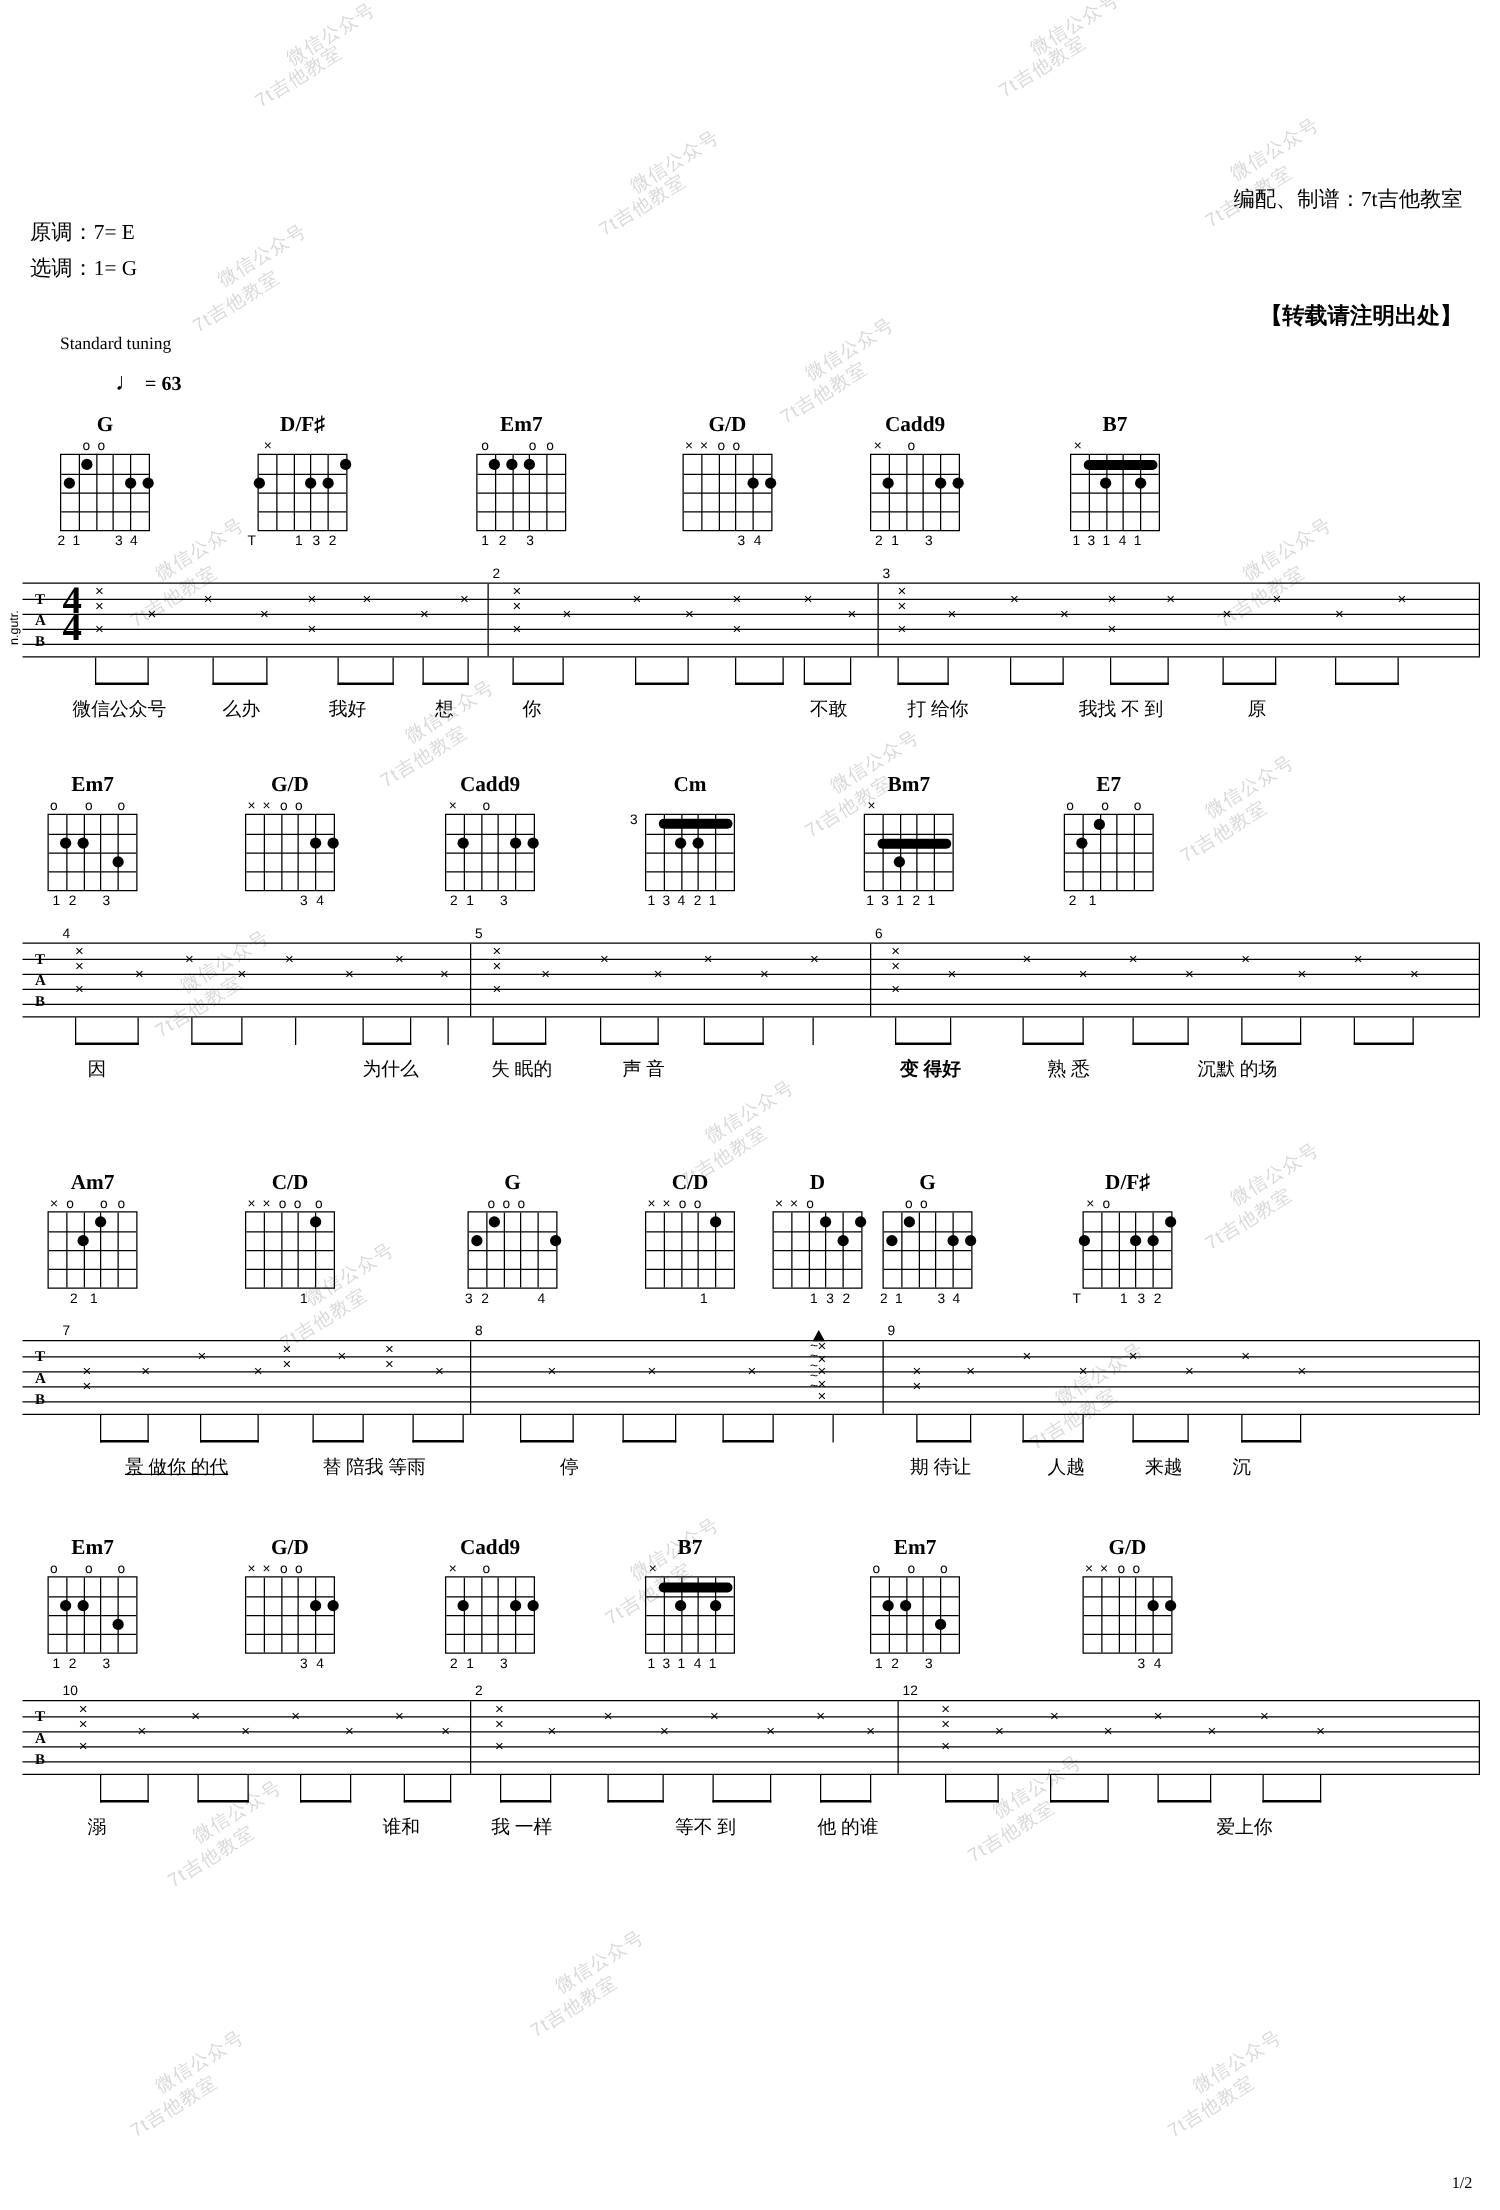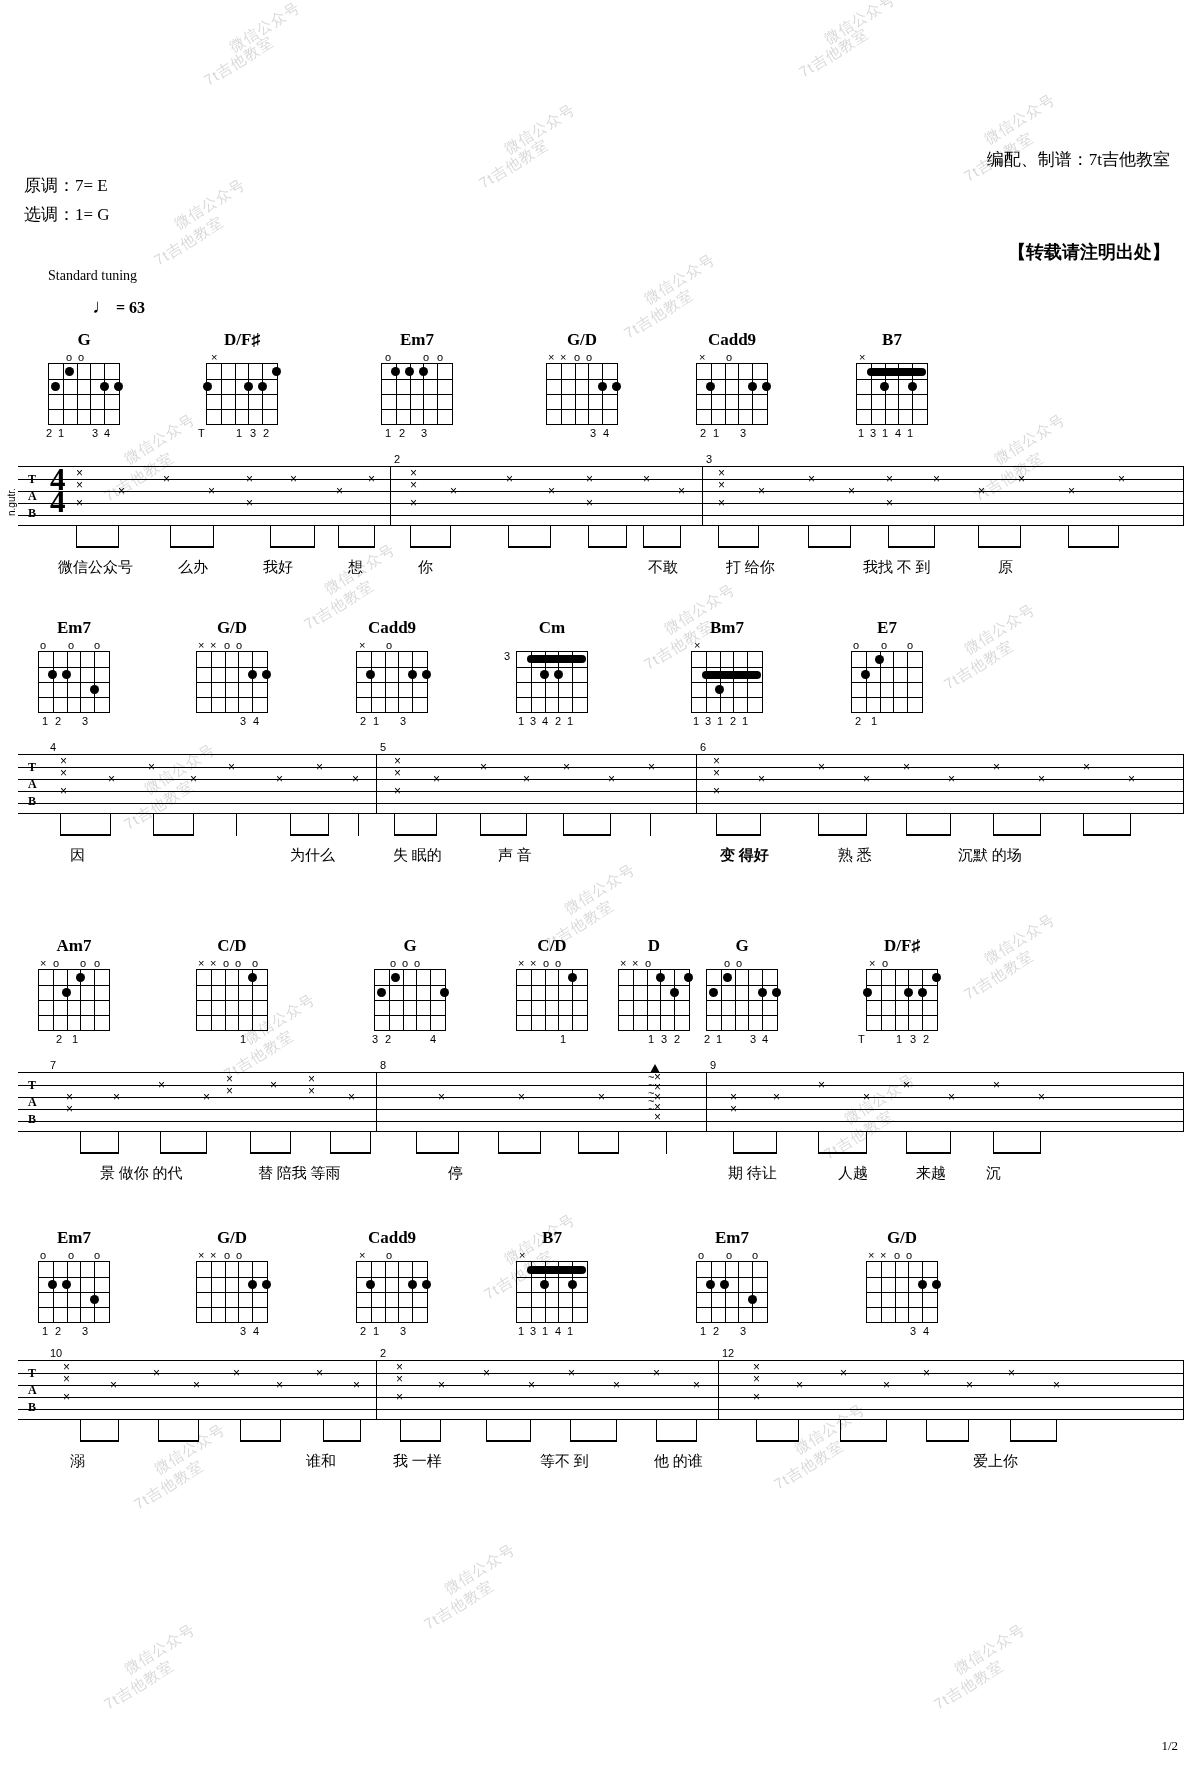--- a/index.html
+++ b/index.html
@@ -972,21 +972,21 @@
         <div class="stem" style="left:932px;"></div>
       <div class="beam" style="left:888px;width:45px;"></div>
       <div class="stem" style="left:975px;"></div>
         <div class="stem" style="left:1022px;"></div>
       <div class="beam" style="left:975px;width:48px;"></div>
     </div>
 
     <div class="arrow" style="left:632px;top:-8px;"></div>
     <div class="squig" style="left:630px;top:1px;line-height:8px;">~<br>~<br>~<br>~<br>~</div>
 
-    <div class="lyrics" style="left:82px;top:92px;">景 做你 的代</div>
+    <div class="lyrics" style="left:82px;top:92px;text-decoration:underline;">景 做你 的代</div>
     <div class="lyrics" style="left:240px;top:92px;">替 陪我 等雨</div>
     <div class="lyrics" style="left:430px;top:92px;">停</div>
     <div class="lyrics" style="left:710px;top:92px;">期 待让</div>
     <div class="lyrics" style="left:820px;top:92px;">人越</div>
     <div class="lyrics" style="left:898px;top:92px;">来越</div>
     <div class="lyrics" style="left:968px;top:92px;">沉</div>
   </div>
 
   <div class="chordrow" style="top:1228px;">
 

